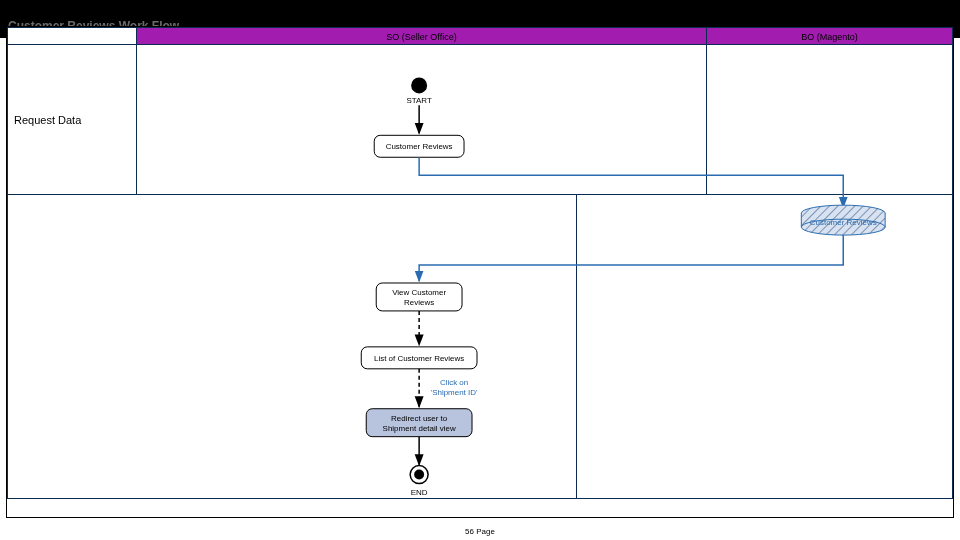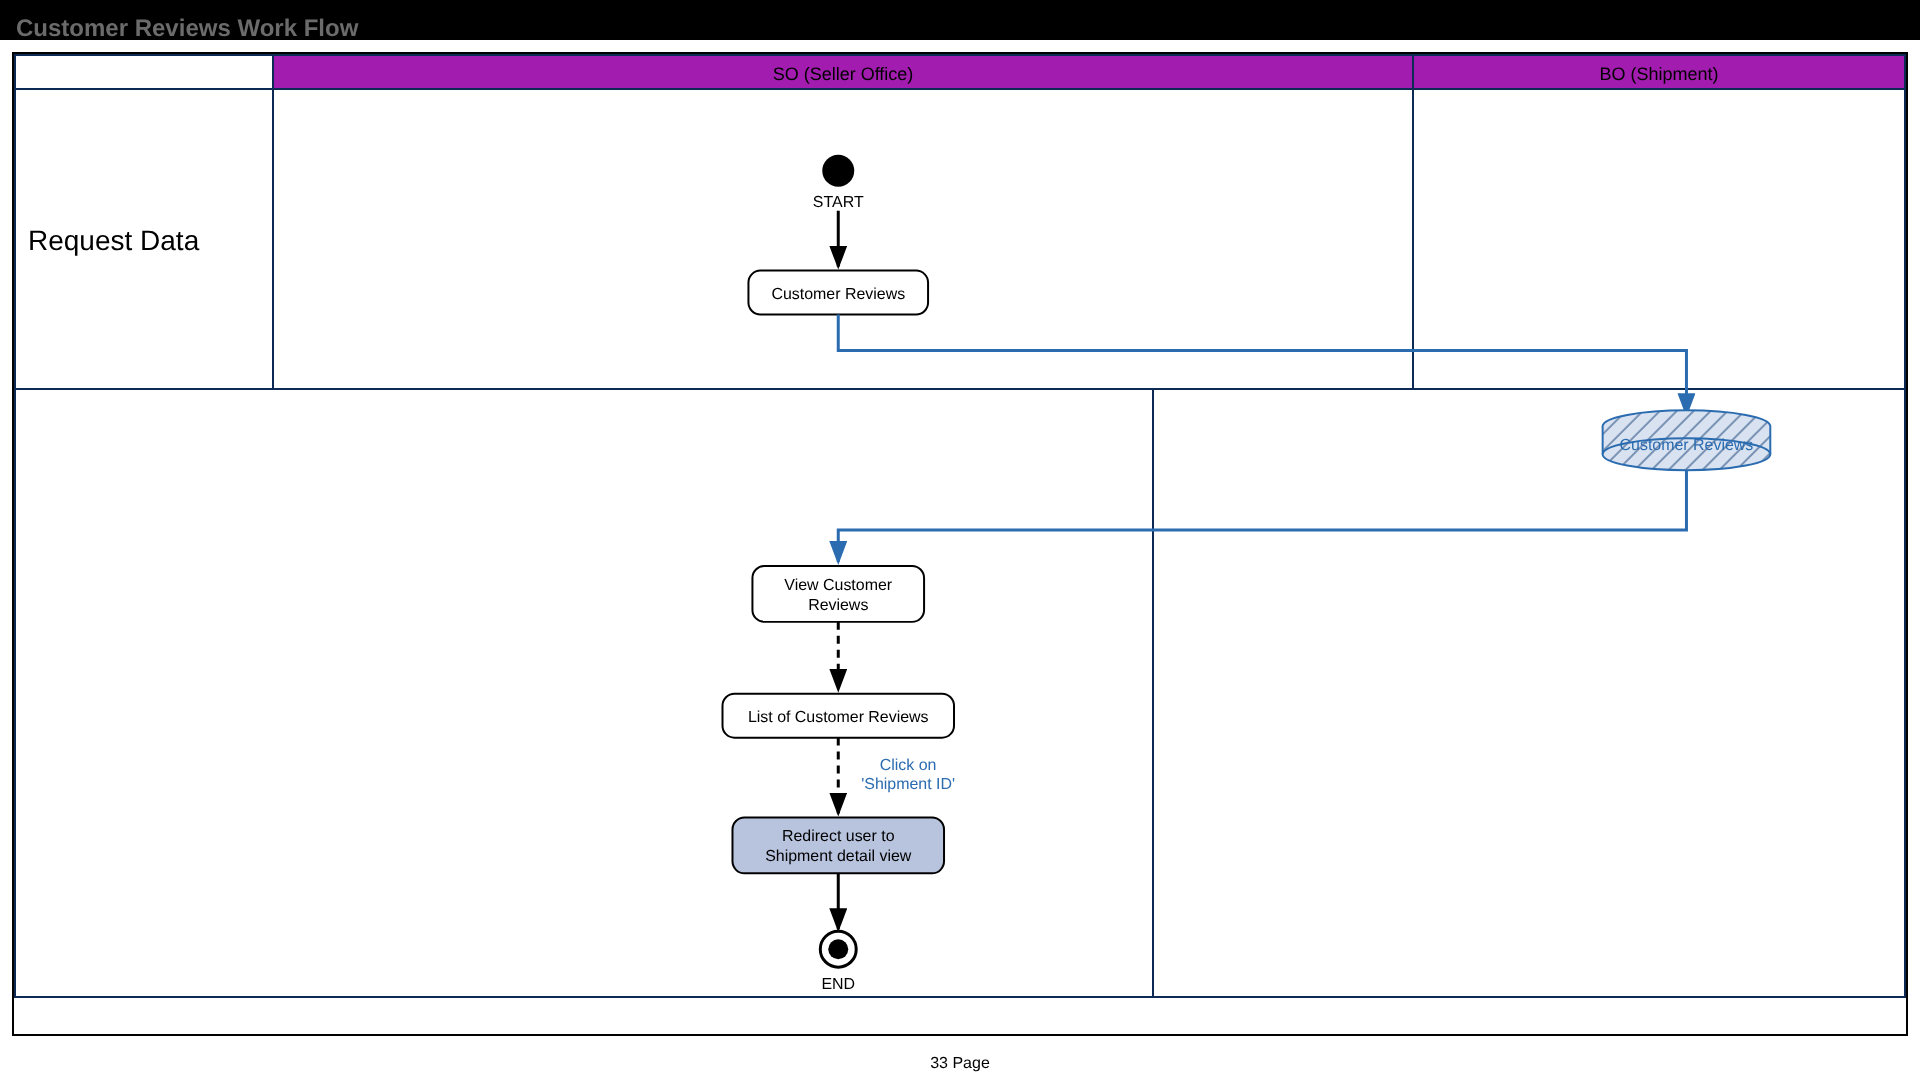--- a/index.html
+++ b/index.html
@@ -1,25 +1,25 @@
 <!DOCTYPE html>
 <html><head>
 <meta charset="utf-8">
 <style>
   *{box-sizing:border-box;margin:0;padding:0}
   body{font-family:Arial,Helvetica,sans-serif;background:#fff;width:960px;height:540px;position:relative}
-  .title-bar{background:#000;color:#6b6b6b;font-size:12px;font-weight:700;padding:7px 8px;height:20px}
+  .title-bar{background:#000;color:#6b6b6b;font-size:12px;font-weight:700;padding:19px 8px;height:20px}
   .frame{position:absolute;top:26px;left:6px;right:6px;bottom:22px;border:1px solid #000}
   .hdr{display:flex;height:18px}
   .hdr div{border:1px solid #0b2b54;border-left:0;background:#a21caf;font-size:9px;text-align:center;line-height:18px}
   .hdr div:first-child{border-left:1px solid #0b2b54;background:#fff}
   .row{display:flex}
   .cell{border:1px solid #0b2b54;border-top:0;border-left:0}
   .cell:first-child{border-left:1px solid #0b2b54}
-  .lane-label{font-size:14px;background:#fff;display:flex;align-items:center;padding-left:6px}
+  .lane-label{font-size:11px;background:#fff;display:flex;align-items:center;padding-left:6px}
   .c0{width:130px}
   .c1{width:570px}
   .c2{flex:1}
   .svg-wrap{position:absolute;top:18px;left:0;right:0;bottom:0}
   svg{width:100%;height:100%}
   .node-box{fill:#fff;stroke:#000;stroke-width:1}
   .node-blue{fill:#b8c4de;stroke:#000;stroke-width:1}
   .txt{font-size:8px;font-family:Arial;text-anchor:middle}
   .txt-blue{fill:#2b6cb0}
   .blueflow{stroke:#2b6cb0;stroke-width:1.5;fill:none}
@@ -31,21 +31,21 @@
 <body>
 
 <div class="title-bar">
   <span>Customer Reviews Work Flow</span>
 </div>
 
 <div class="frame">
   <div class="hdr">
     <div class="c0"></div>
     <div class="c1">SO (Seller Office)</div>
-    <div class="c2">BO (Shipment)</div>
+    <div class="c2">BO (Magento)</div>
   </div>
   <div class="row" style="height:150px">
     <div class="cell c0 lane-label">Request Data</div>
     <div class="cell c1"></div>
     <div class="cell c2"></div>
   </div>
   <div class="row" style="height:304px">
     <div class="cell c1"></div>
     <div class="cell c2"></div>
   </div>
@@ -105,13 +105,13 @@
 
       <line class="blackflow" x1="413" y1="392" x2="413" y2="420" marker-end="url(#arr-black)"></line>
 
       <circle cx="413" cy="430" r="9" fill="#fff" stroke="#000" stroke-width="1.5"></circle>
       <circle cx="413" cy="430" r="5" fill="#000"></circle>
       <text class="txt" x="413" y="450">END</text>
     </svg>
   </div>
 </div>
 
-<div class="footer">33 Page</div>
+<div class="footer">56 Page</div>
 
 </body></html>

